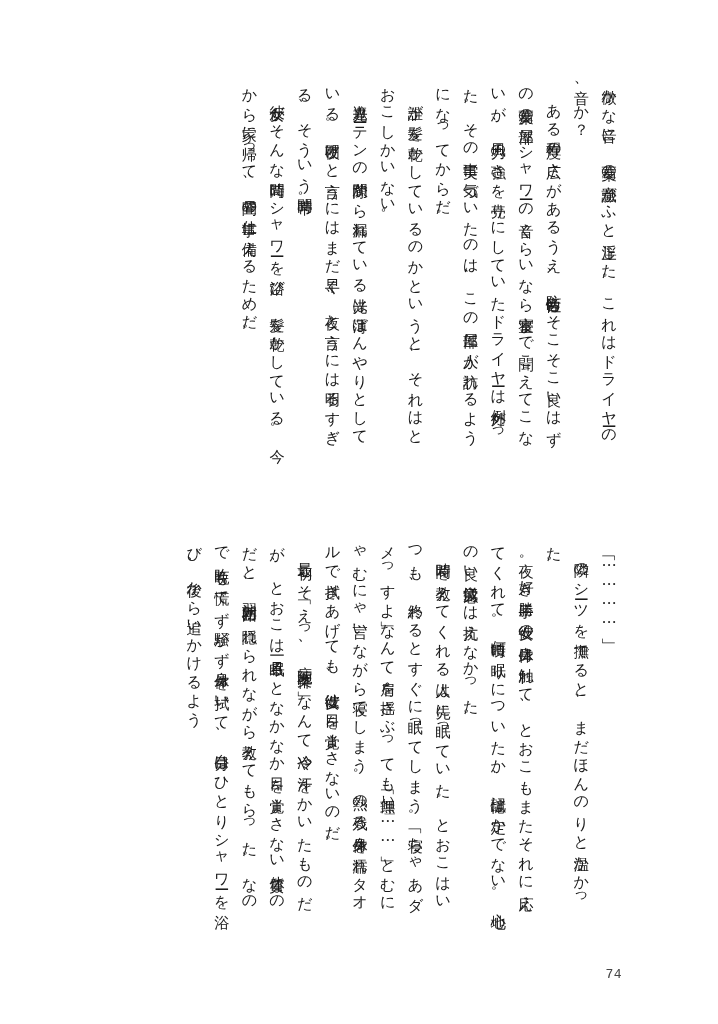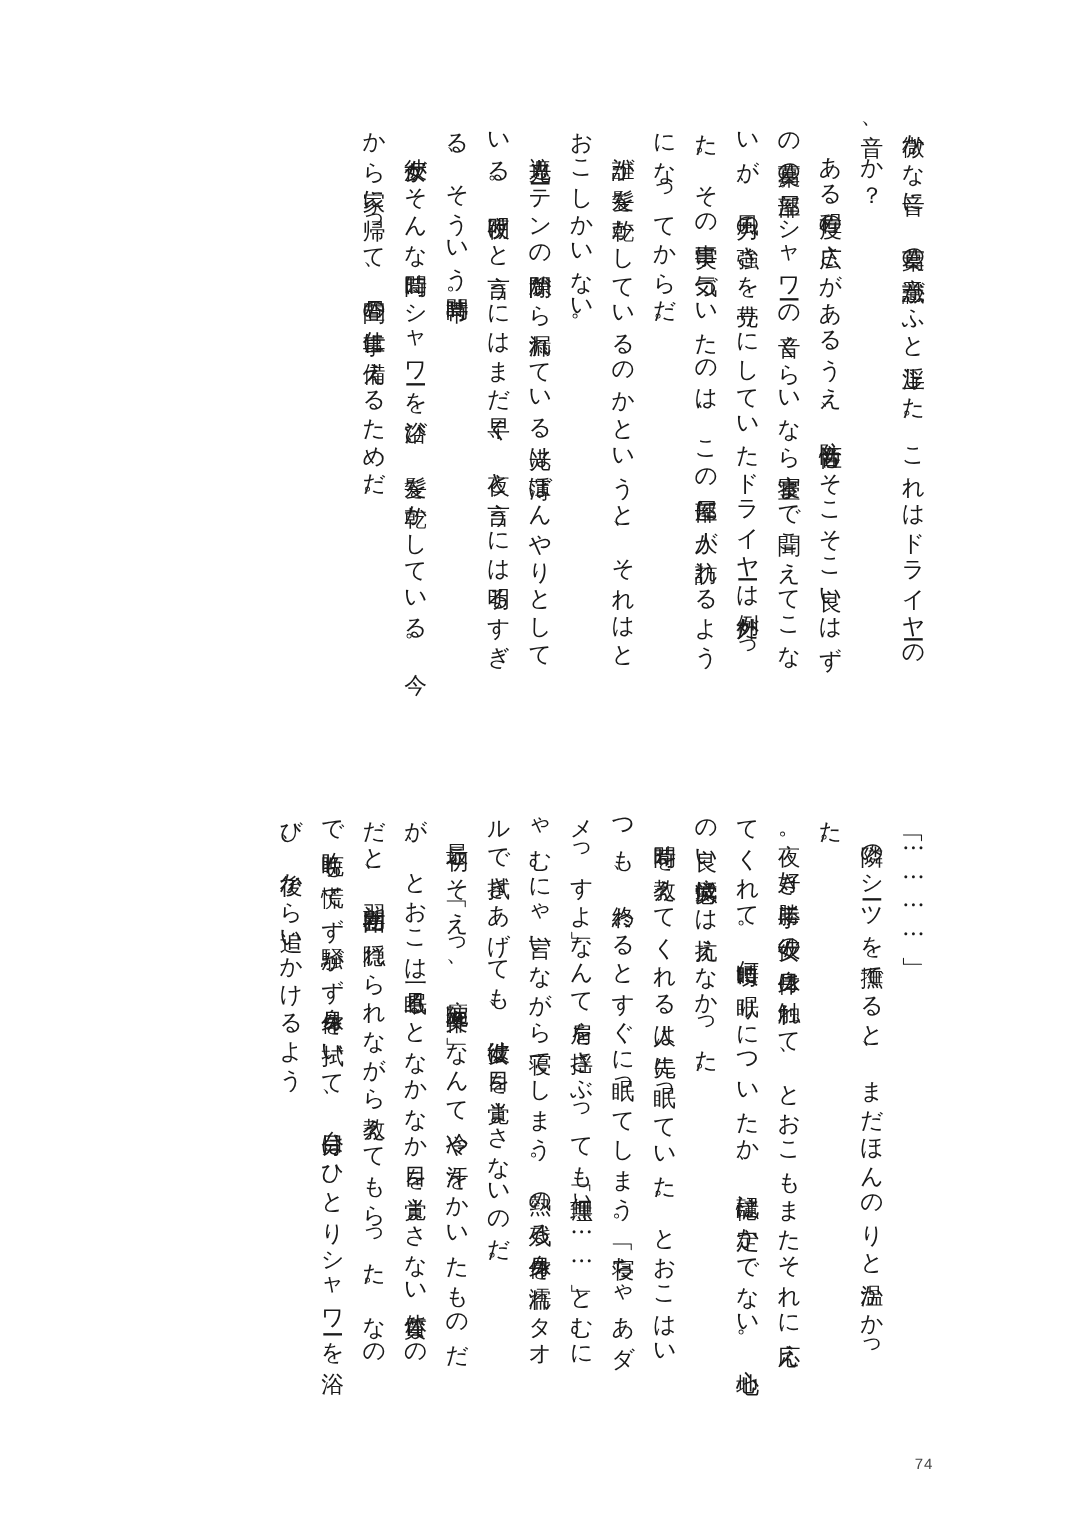--- a/index.html
+++ b/index.html
@@ -51,22 +51,22 @@
   }
   .vblock p.noindent {
     text-indent: 0;
   }
 
   
   .folio {
     position: absolute;
     right: 96px;
     bottom: 42px;
-    font-family: Liberation Sans, sans-serif;
-    font-size: 10px;
+    font-family: Liberation Mono, monospace;
+    font-size: 13px;
     color: #444444;
     letter-spacing: 0.5px;
   }
 </style>
 </head>
 <body>
 
 <div class="page">
 
   <div class="vblock" id="block-upper">

